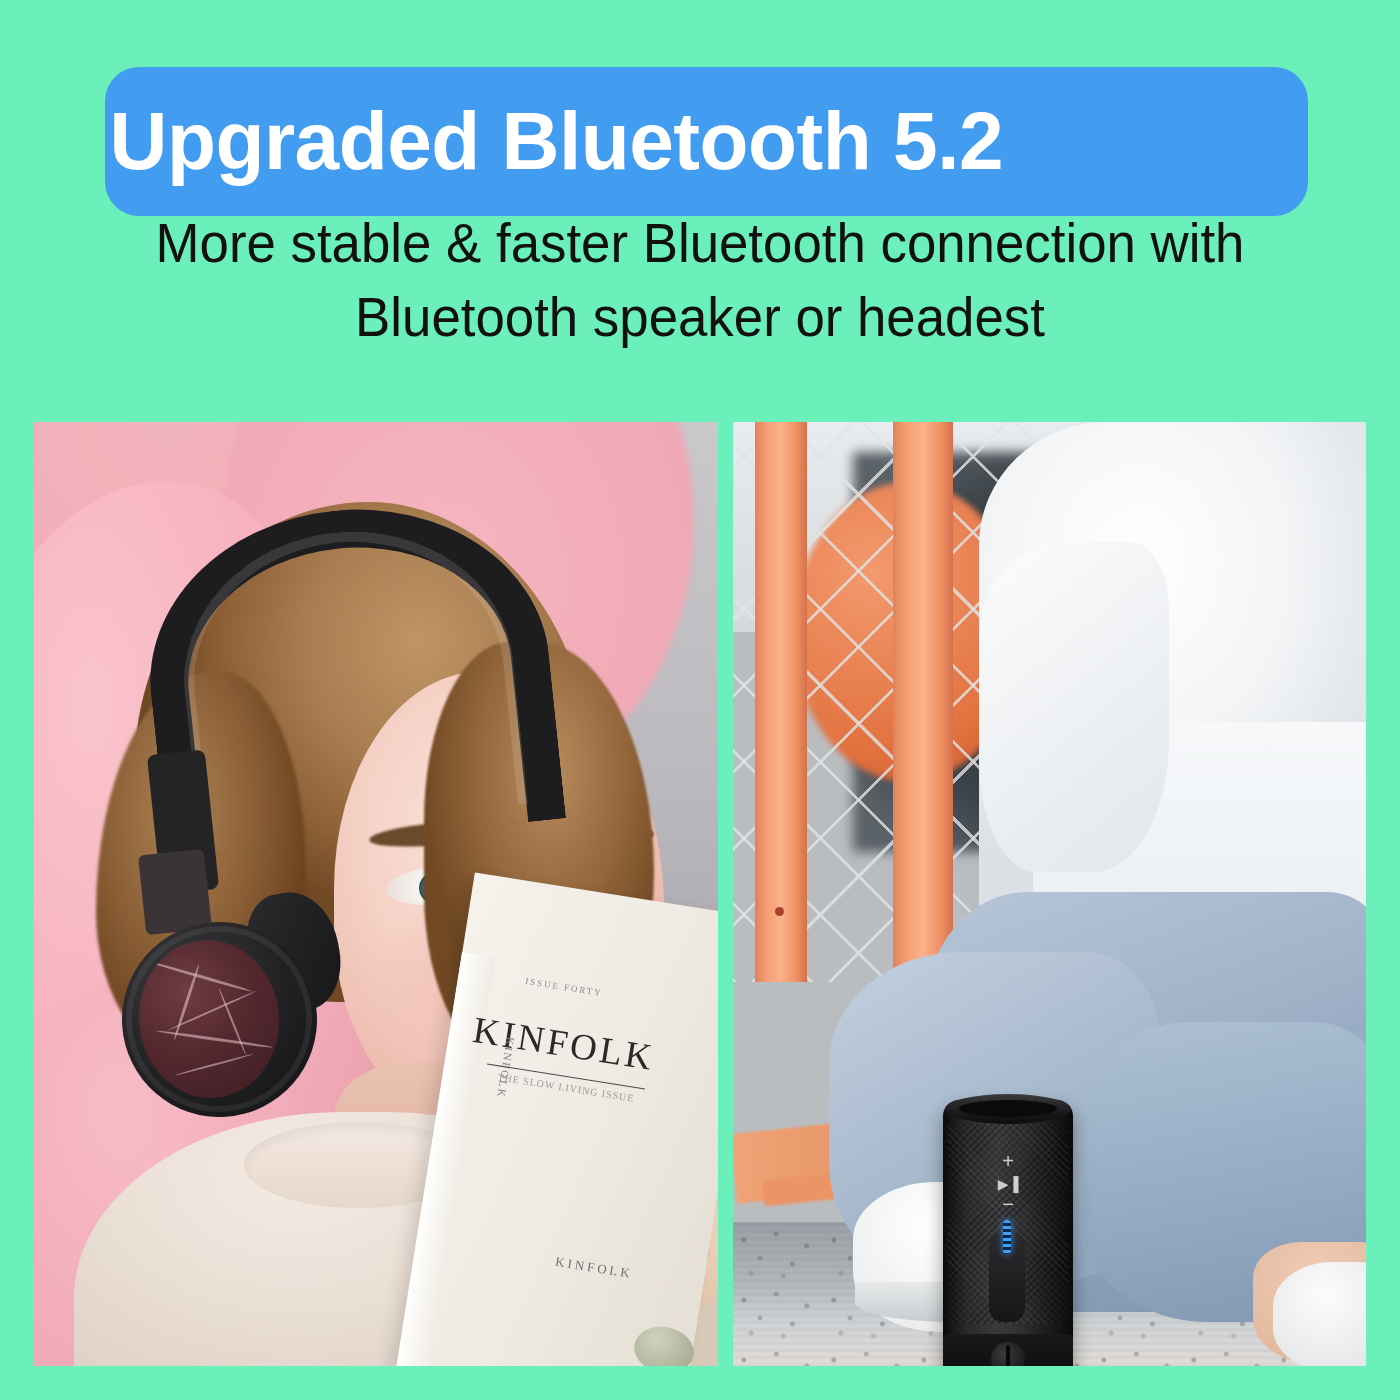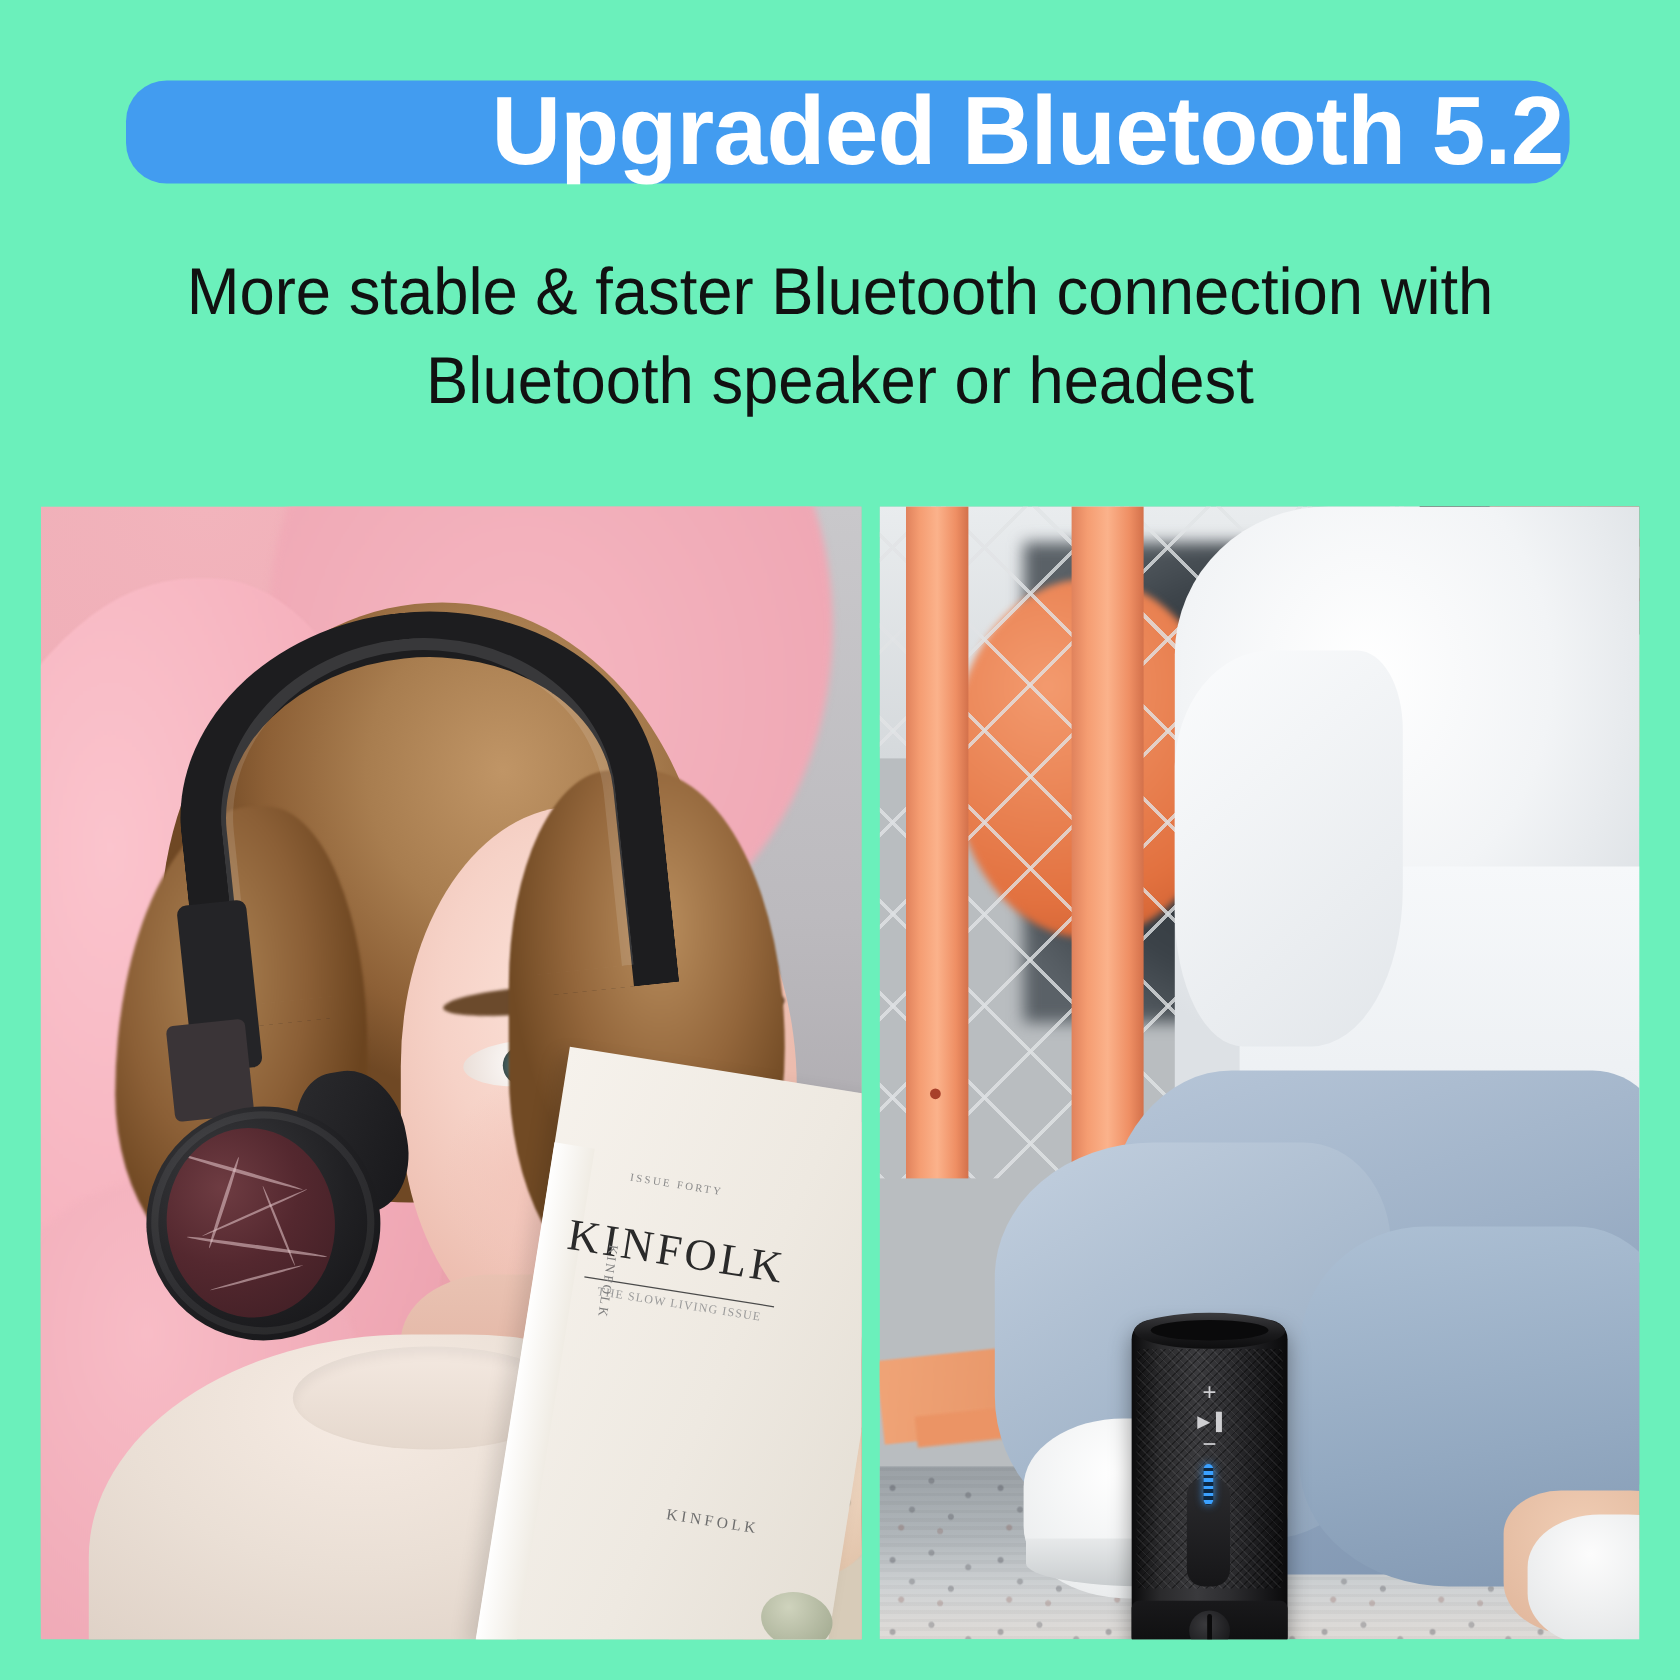--- a/index.html
+++ b/index.html
@@ -8,24 +8,24 @@
     background:#6bf0bb;
     font-family:"Liberation Sans", sans-serif;
     overflow:hidden;
     position:relative;
   }
 
   
   #headline-banner{
     position:absolute;
     left:105px; top:67px;
-    width:1203px; height:86px;
+    width:1203px; height:149px;
     background:#429cf0;
     border-radius:34px;
-    display:flex;align-items:center;justify-content:flex-end;
+    display:flex;align-items:center;justify-content:flex-start;
   }
   #headline-text{
     color:#ffffff;
     font-size:81px;
     font-weight:bold;
     letter-spacing:-0.5px;
     line-height:1;
     white-space:nowrap;
     transform:scaleX(0.99);
   }

